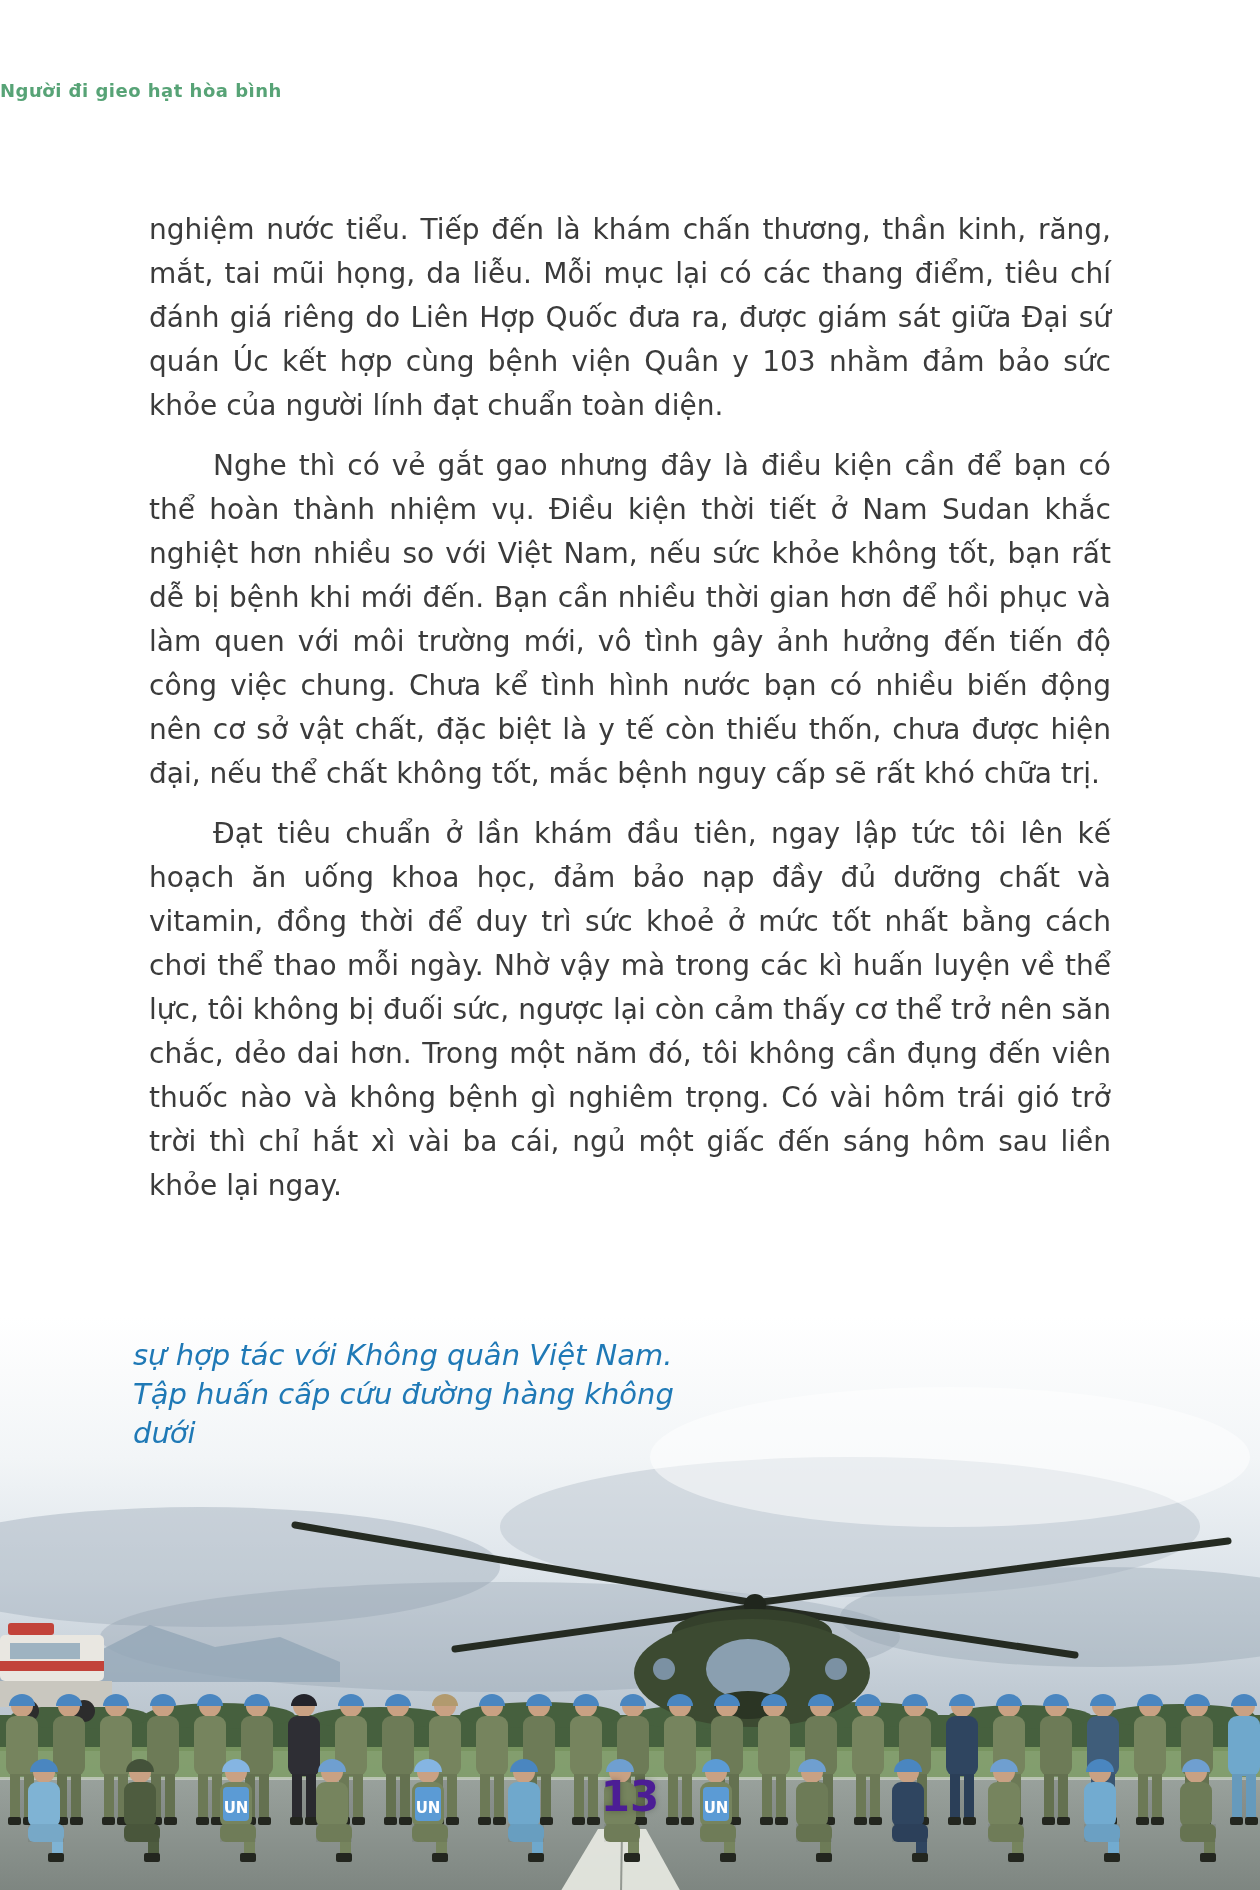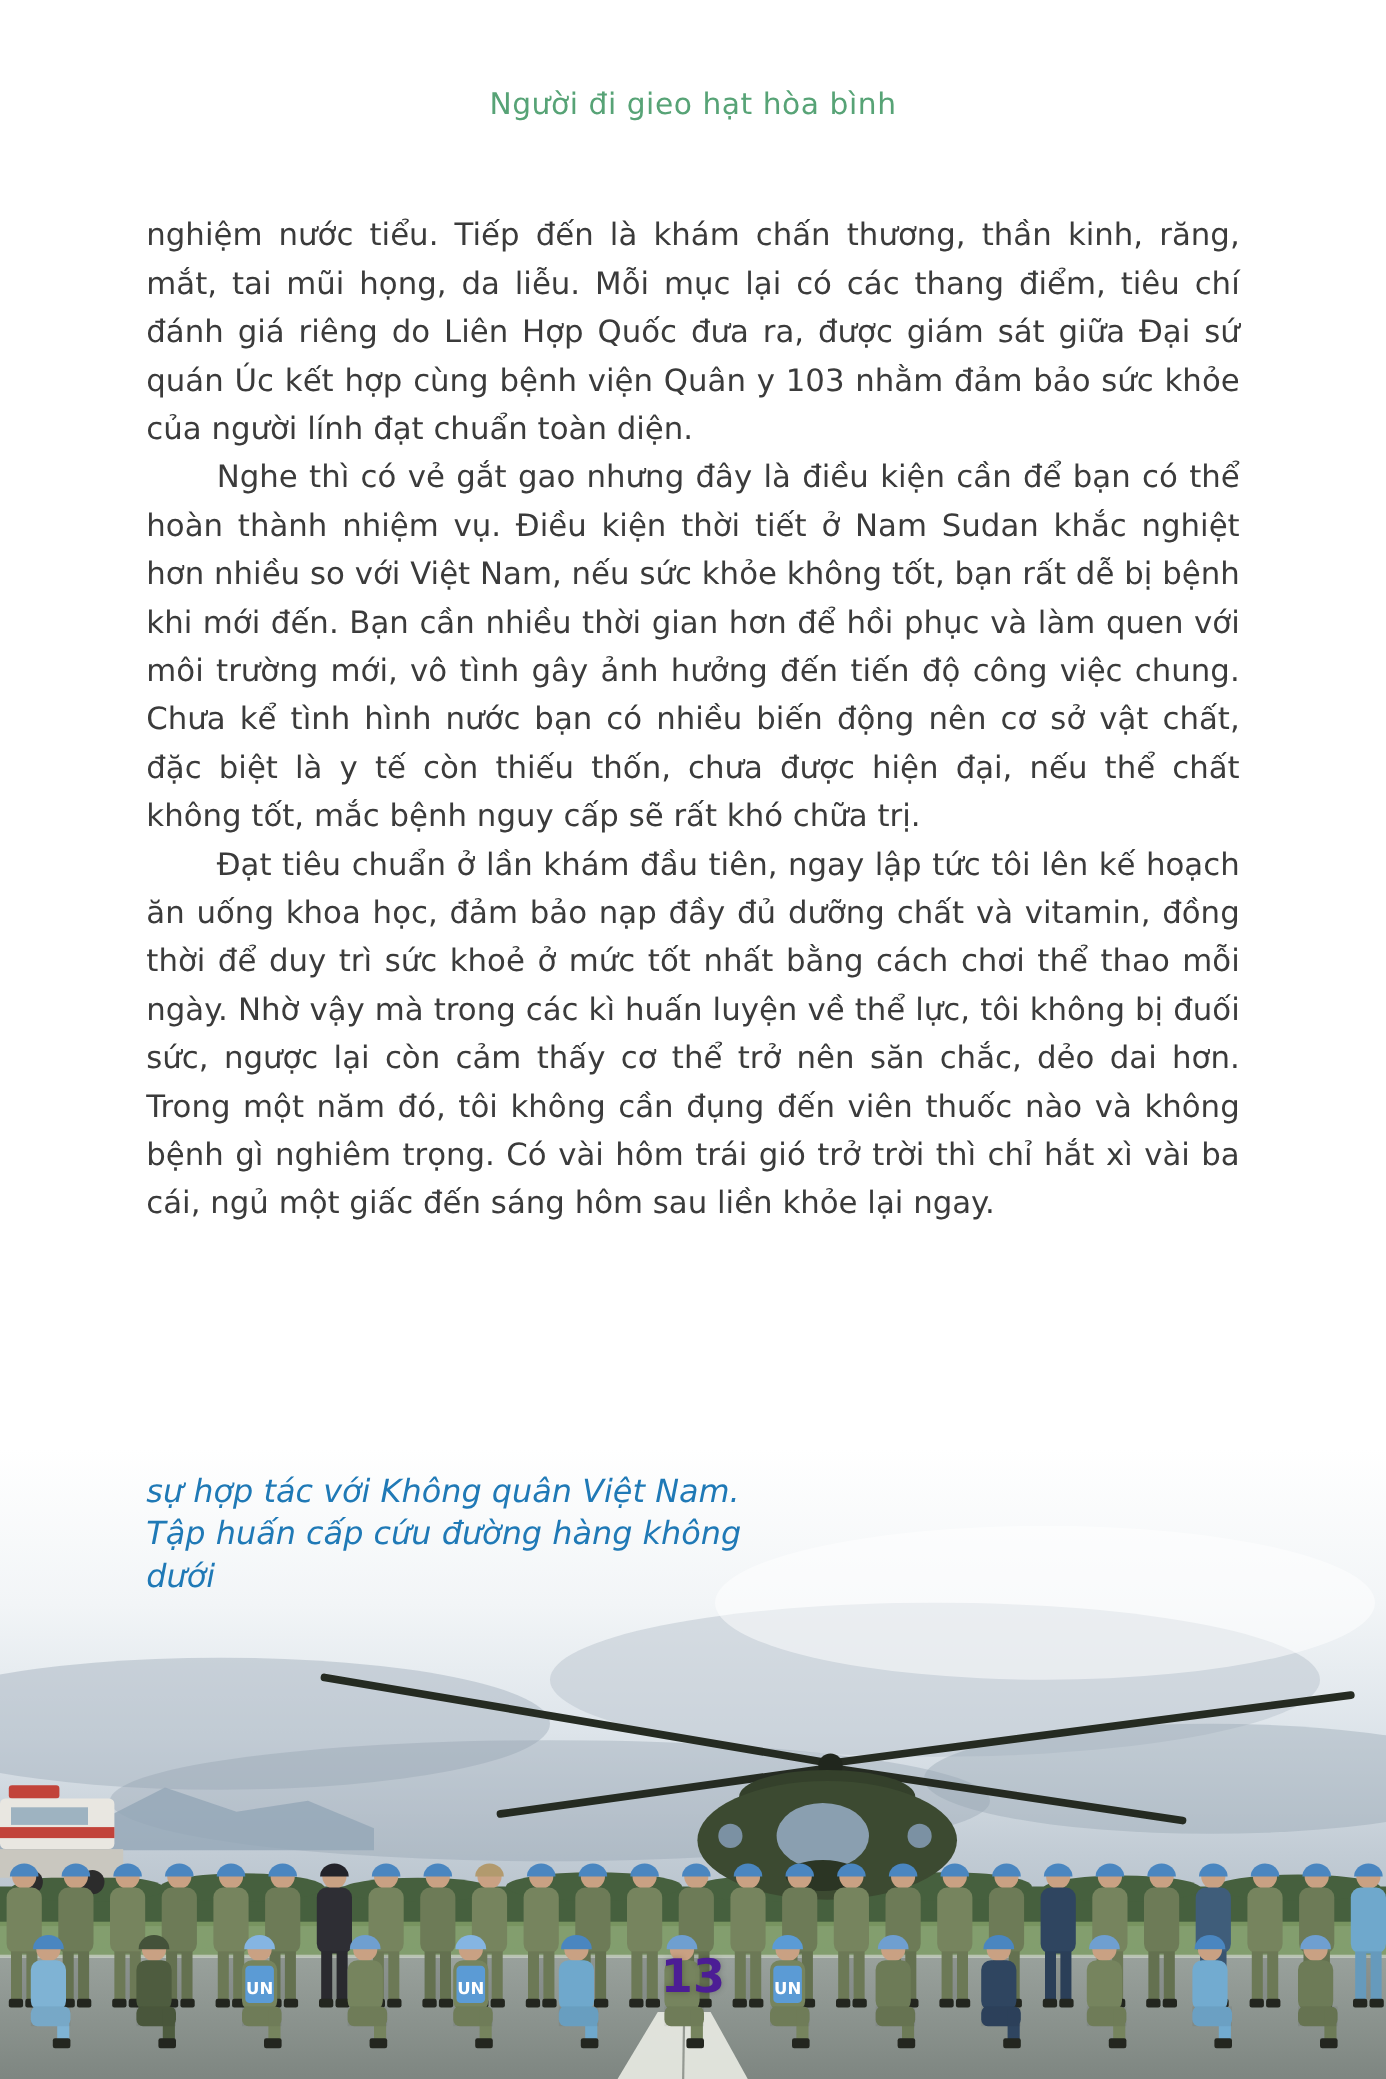--- a/index.html
+++ b/index.html
@@ -2,29 +2,29 @@
 <html><head>
 <meta charset="utf-8">
 <style>
   html,body{margin:0;padding:0;background:#ffffff;}
   .page{
     position:relative;width:1260px;height:1890px;overflow:hidden;
     background:#ffffff;font-family:"DejaVu Sans",sans-serif;
   }
   .running-header{
     position:absolute;top:80px;left:0;width:100%;
-    text-align:center;font-size:27px;font-weight:400;
+    font-size:18px;font-weight:700;
     color:#57a376;letter-spacing:0.5px;
   }
   .body-text{
     position:absolute;top:192px;left:133px;width:994px;
     font-size:28px;line-height:44px;color:#3b3b3b;
     text-align:justify;
   }
-  .body-text p{margin:0;}
+  .body-text p{margin:16px;}
   .body-text p.indent{text-indent:64px;}
   .photo{
     position:absolute;left:0;top:1317px;width:1260px;height:642px;text-align:right;
   }
   .photo svg{display:block;}
   .photo text{font-family:"DejaVu Sans",sans-serif;font-weight:bold;}
   .caption{
     position:absolute;left:133px;top:1336px;width:560px;
     font-size:29px;line-height:39px;font-style:italic;
     color:#1f79b6;

